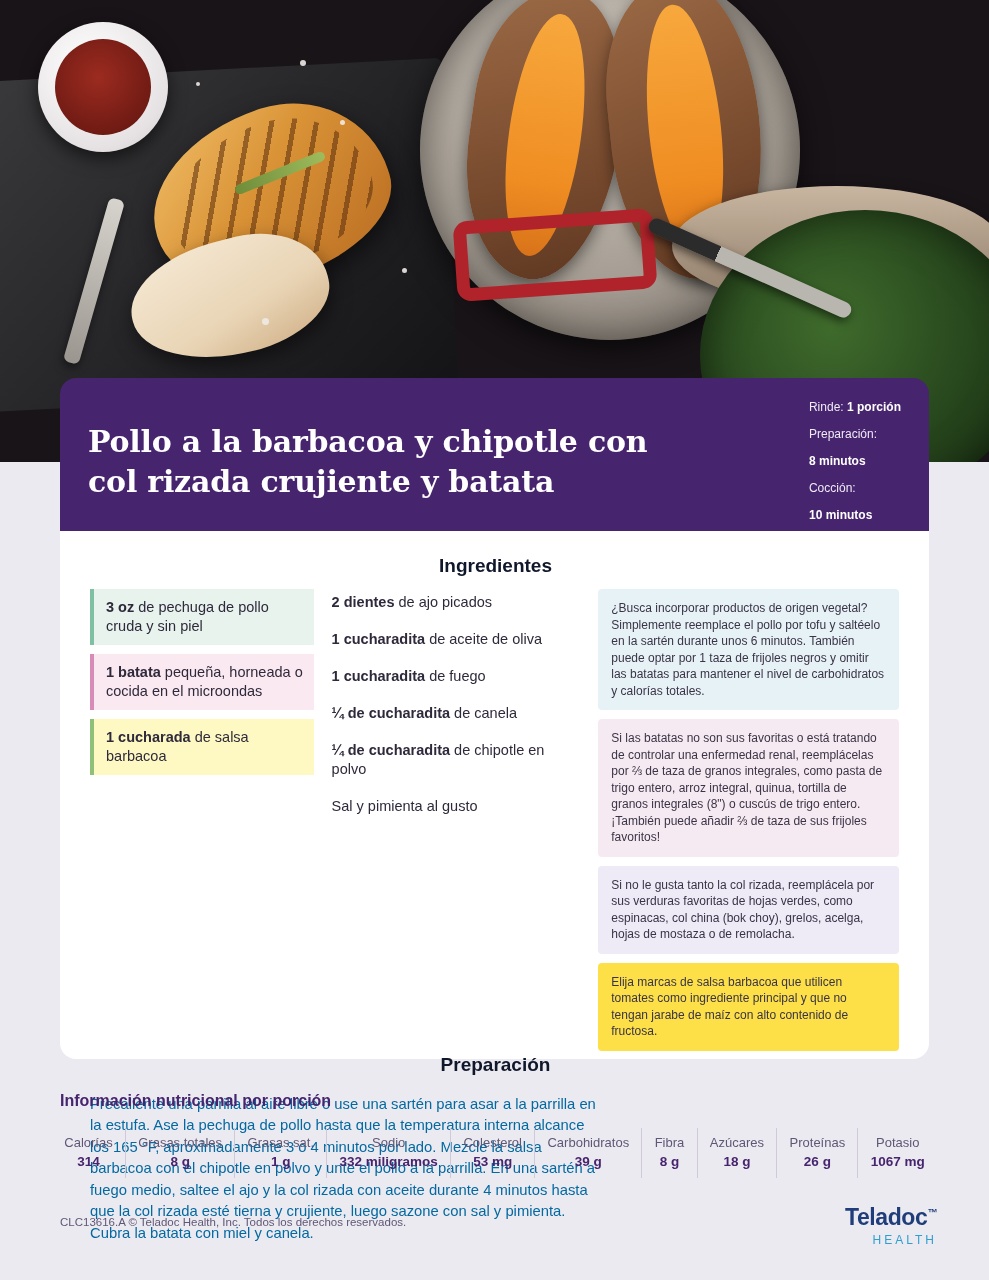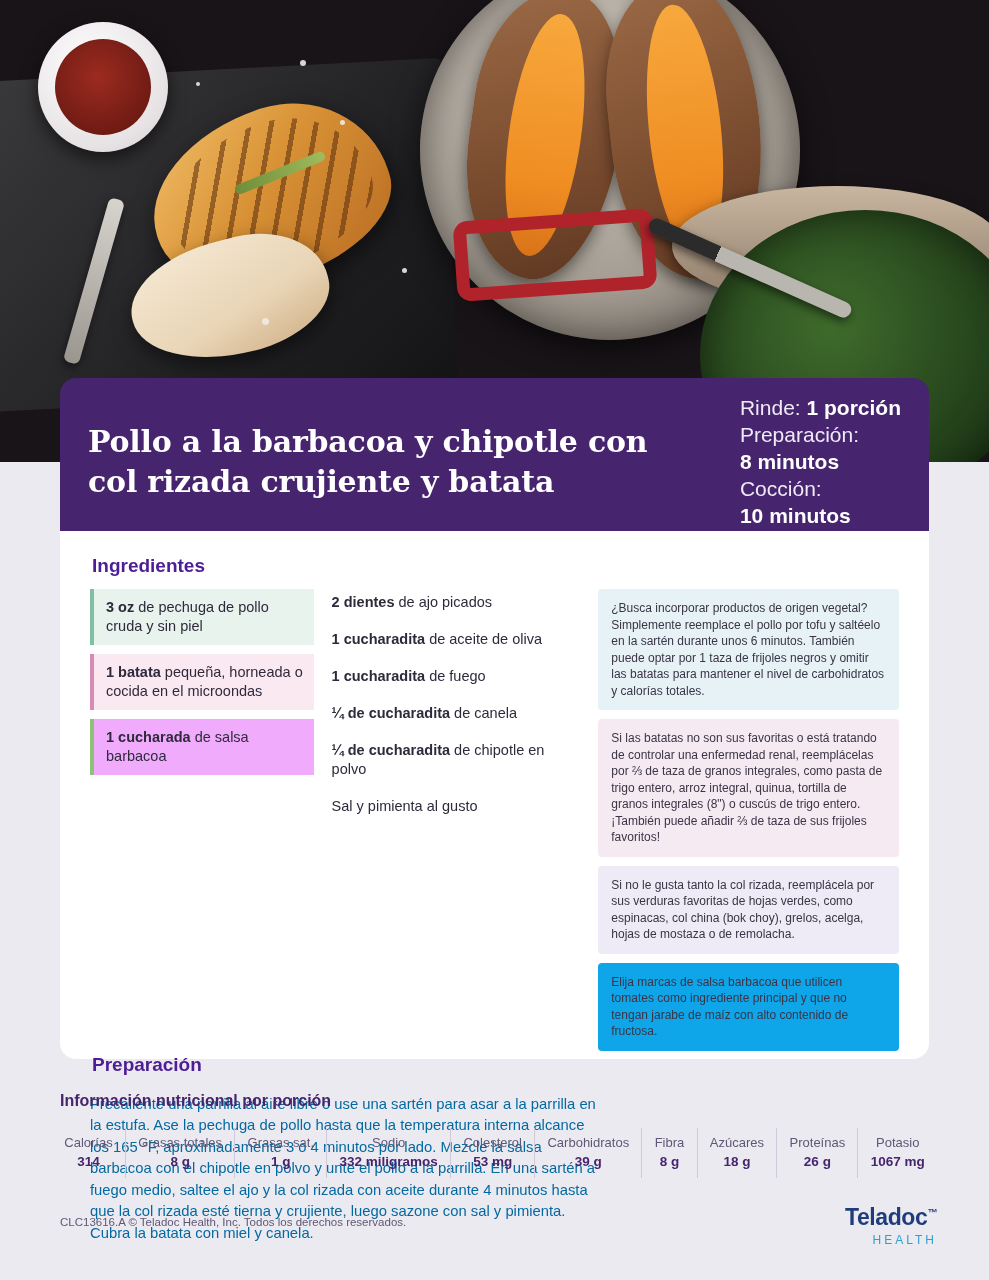--- a/index.html
+++ b/index.html
@@ -129,67 +129,67 @@
     font-family: "DejaVu Serif", serif;
     font-weight: 700;
     font-size: 30px;
     line-height: 40px;
     letter-spacing: -0.2px;
     max-width: 600px;
     margin: 22px 0 0 0;
   }
   .meta {
     position: absolute; right: 28px; top: 16px;
-    text-align: left; font-size: 21px; line-height: 27px; color: #efeaf6;
+    text-align: left; font-size: 12px; line-height: 27px; color: #efeaf6;
   }
   .meta b { color: #ffffff; }
 
   
   .card {
     position: absolute; left: 60px; top: 531px; width: 869px; height: 528px;
     background: #ffffff;
     border-radius: 0 0 16px 16px;
     padding: 16px 30px 0 30px;
   }
   h2.section {
-    color: #4c1d95; font-size: 19px; font-weight: 700; margin: 8px 0 12px 2px;
+    color: #0f172a; font-size: 19px; font-weight: 700; margin: 8px 0 12px 2px; text-align: center;
   }
   .cols { display: flex; gap: 18px; }
   .col-a { width: 232px; }
   .col-b { width: 258px; padding-top: 4px; }
   .col-c { width: 312px; }
 
   .ing-box {
     border-left: 4px solid #c9c3dd;
     padding: 9px 10px 9px 12px;
     margin-bottom: 9px;
     font-size: 14.5px; line-height: 19px; color: #2f2a3b;
   }
   .ing-box b { font-weight: 700; }
   .ing-box.b1 { background:#e8f3ee; border-left-color:#7fbfa4; }
   .ing-box.b2 { background:#fbe9f2; border-left-color:#d98bb7; }
   .ing-box.b3 { background:#ece9f6; border-left-color:#9d8fcf; }
-  .ing-box.b4 { background:#f0abfc; border-left-color:#8fc07a; }
+  .ing-box.b4 { background:#fef9c3; border-left-color:#8fc07a; }
 
   .ing-plain {
     font-size: 14.5px; line-height: 19px; color:#2f2a3b;
     margin-bottom: 18px;
   }
   .ing-plain b { font-weight:700; }
 
   .tip {
     border-radius: 4px;
     padding: 11px 13px;
     margin-bottom: 9px;
     font-size: 12px; line-height: 16.5px; color: #3a3446;
   }
   .tip.t1 { background:#e7f2f6; }
   .tip.t2 { background:#f6eaf2; }
   .tip.t3 { background:#eeeaf6; }
-  .tip.t4 { background:#0ea5e9; }
+  .tip.t4 { background:#fde047; }
 
   .prep {
     font-size: 14.8px; line-height: 21.5px; color:#0369a1; margin-top: 18px;
     width: 510px;
   }
 
   
   .nutri-title {
     position:absolute; left: 60px; top: 1092px;
     color:#46246e; font-size: 16px; font-weight: 700;

